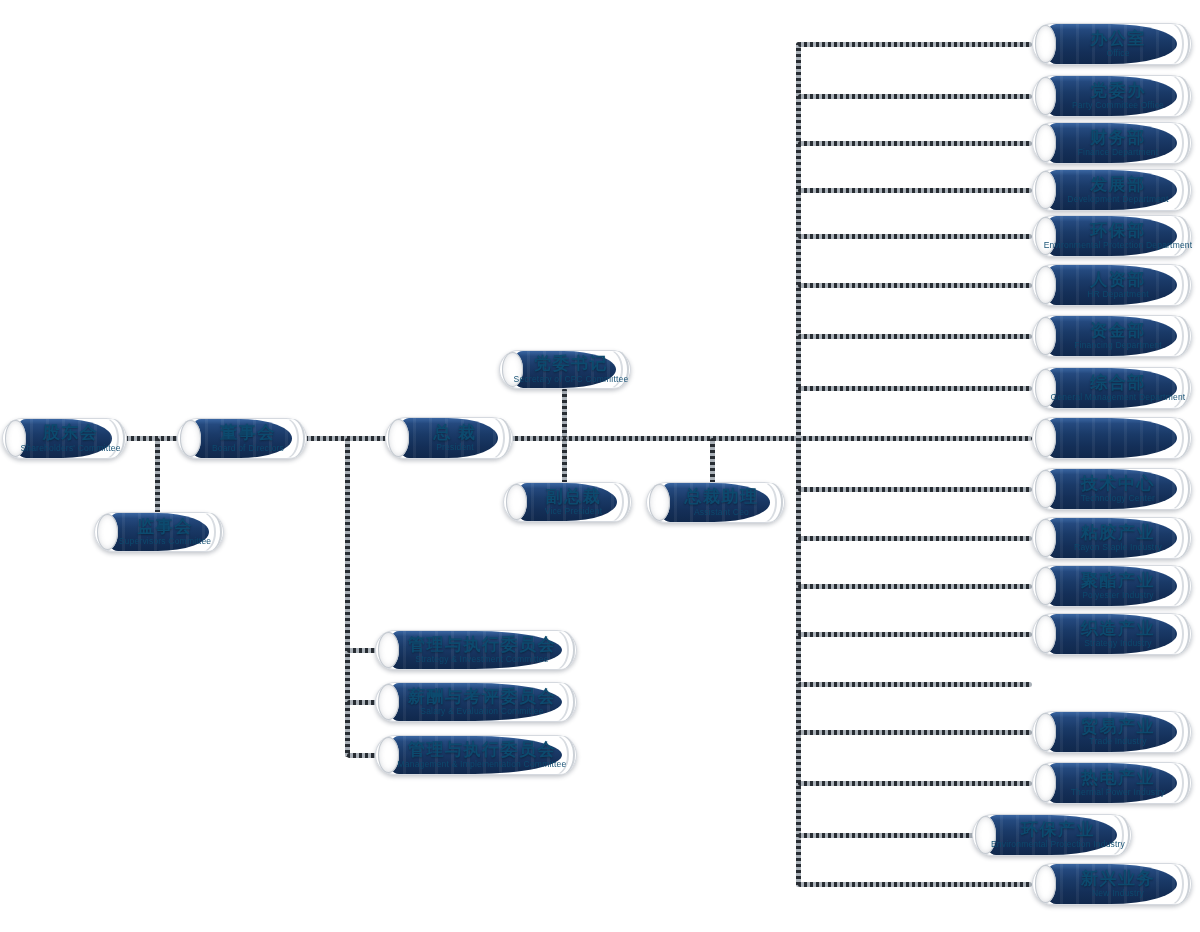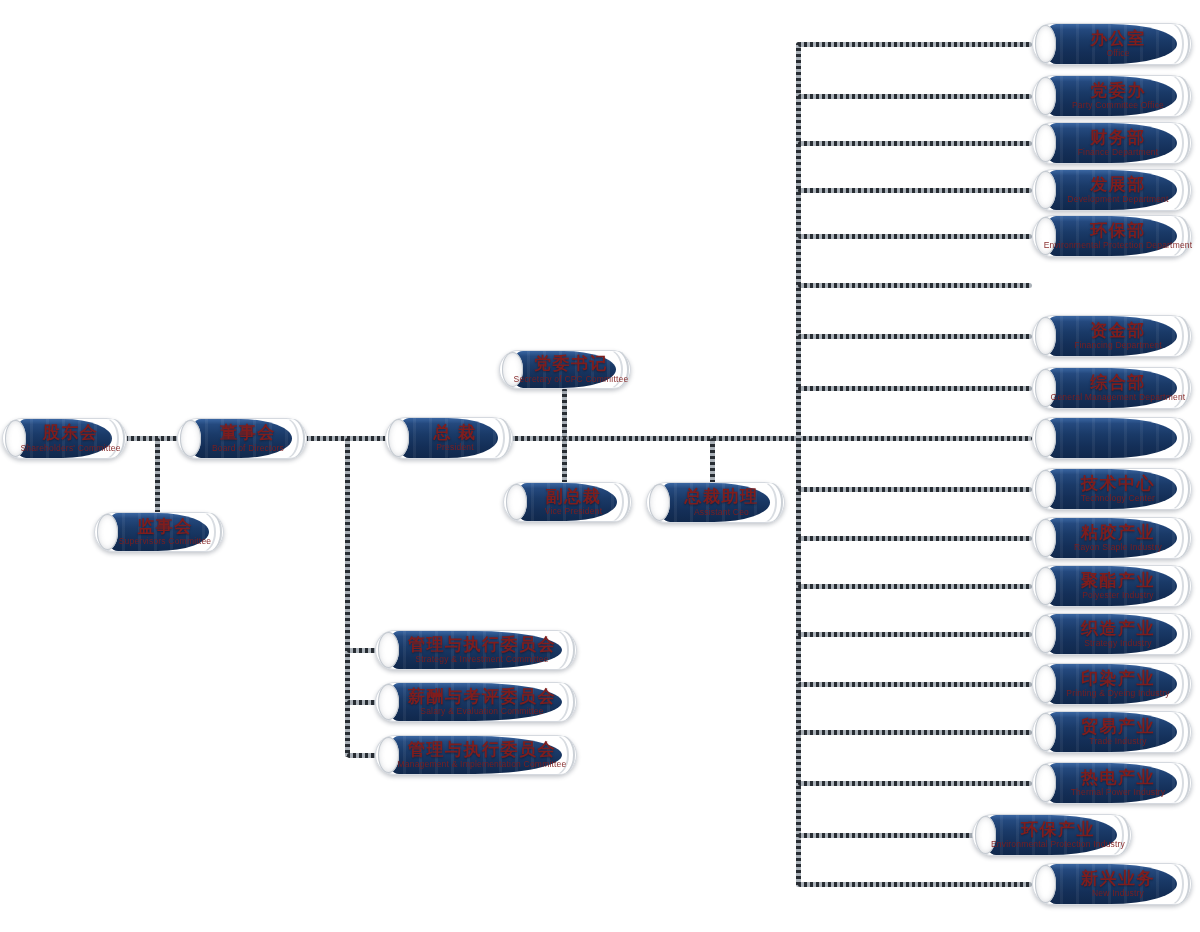--- a/index.html
+++ b/index.html
@@ -24,21 +24,21 @@
   .pbody { position:absolute; left:12px; right:15px; top:1px; bottom:1px;
     border-radius:12px 50% 50% 12px / 50% 50% 50% 50%;
     background:linear-gradient(180deg,#3a66a2 0%,#24497e 14%,#1a3a68 40%,#142f58 70%,#10284c 100%); }
   .pbody::after { content:""; position:absolute; left:0; top:0; right:0; bottom:0; border-radius:inherit;
     background:repeating-linear-gradient(90deg, rgba(255,255,255,.06) 0px, rgba(255,255,255,.06) 3px, rgba(255,255,255,0) 3px, rgba(255,255,255,0) 16px); }
   .pcapL { position:absolute; left:3px; top:2px; bottom:2px; width:21px; border-radius:50%;
     background:#ffffff; z-index:2;
     box-shadow:inset 0 0 0 1px #c3c9d0, inset 0 0 6px rgba(90,100,115,.3); }
   .ptxt { position:absolute; left:18px; right:6px; top:0; bottom:0; z-index:3;
     display:flex; flex-direction:column; align-items:center; justify-content:center;
-    color:#7f1d1d; text-align:center; }
+    color:#0c4a6e; text-align:center; }
   .zh { font-size:17px; font-weight:bold; letter-spacing:1.5px; line-height:1.15;
     white-space:nowrap; text-shadow:0 1px 2px rgba(0,0,0,.35); }
   .en { font-size:8.5px; line-height:1.25; letter-spacing:.2px; white-space:nowrap; opacity:.95; }
 </style>
 </head>
 <body>
 
 <div id="canvas">
 
   <div class="hline" style="left:125px;top:436px;width:907px;"></div>
@@ -198,20 +198,28 @@
 
   <div class="pill" style="left:1032px;top:215px;width:160px;height:42px">
       <div class="pbody"></div>
       <div class="pcapL"></div>
       <div class="ptxt">
         <div class="zh">环保部</div>
         <div class="en">Environmental Protection Department</div>
       </div>
     </div>
 
+  <div class="pill" style="left:1032px;top:264px;width:160px;height:42px">
+      <div class="pbody"></div>
+      <div class="pcapL"></div>
+      <div class="ptxt">
+        <div class="zh">人资部</div>
+        <div class="en">HR Department</div>
+      </div>
+    </div>
 
   <div class="pill" style="left:1032px;top:315px;width:160px;height:42px">
       <div class="pbody"></div>
       <div class="pcapL"></div>
       <div class="ptxt">
         <div class="zh">资金部</div>
         <div class="en">Financing Department</div>
       </div>
     </div>
 
@@ -258,28 +266,20 @@
 
   <div class="pill" style="left:1032px;top:613px;width:160px;height:42px">
       <div class="pbody"></div>
       <div class="pcapL"></div>
       <div class="ptxt">
         <div class="zh">织造产业</div>
         <div class="en">Strategy Industry</div>
       </div>
     </div>
 
-  <div class="pill" style="left:1032px;top:663px;width:160px;height:42px">
-      <div class="pbody"></div>
-      <div class="pcapL"></div>
-      <div class="ptxt">
-        <div class="zh">印染产业</div>
-        <div class="en">Printing &amp; Dyeing Industry</div>
-      </div>
-    </div>
 
   <div class="pill" style="left:1032px;top:711px;width:160px;height:42px">
       <div class="pbody"></div>
       <div class="pcapL"></div>
       <div class="ptxt">
         <div class="zh">贸易产业</div>
         <div class="en">Trade Industry</div>
       </div>
     </div>
 

